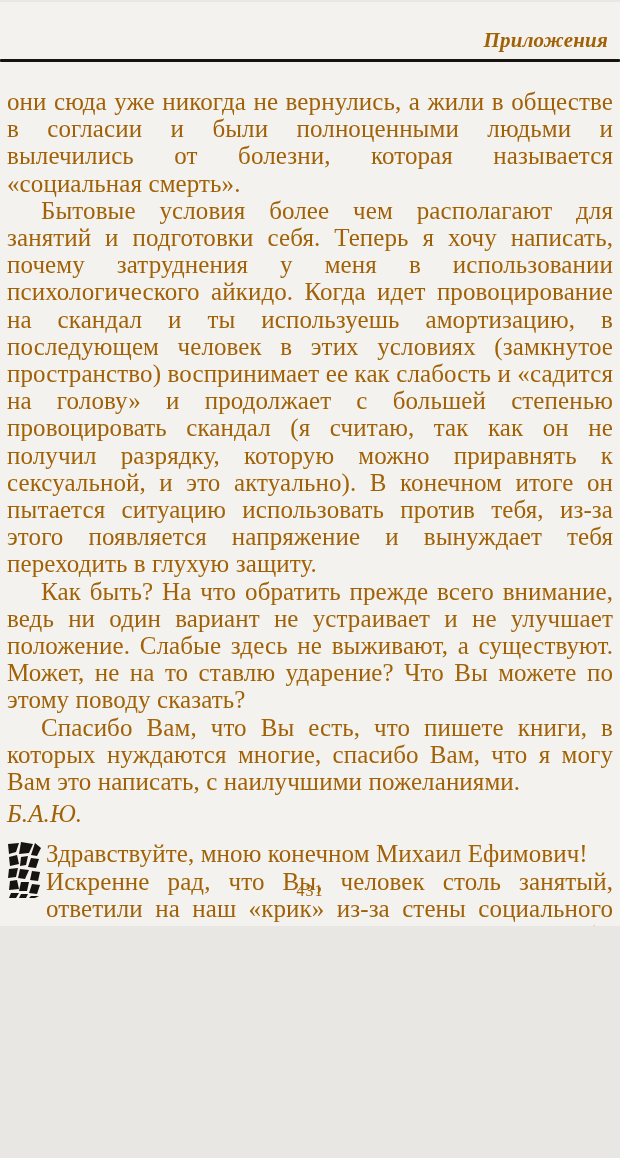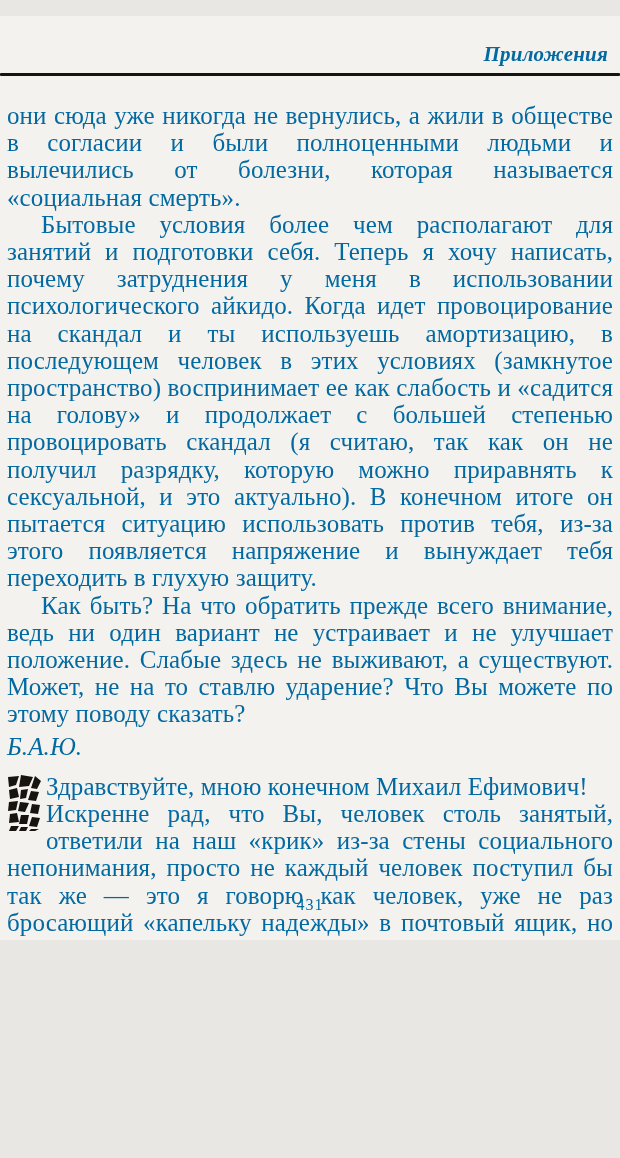--- a/index.html
+++ b/index.html
@@ -4,23 +4,23 @@
 <style>
   html, body {
     margin: 0;
     padding: 0;
     background: #e9e7e3;
   }
   .page {
     position: relative;
     width: 620px;
     height: 924px;
-    margin: 16px auto;
+    margin: 2px auto;
     background: #f4f2ee;
-    color: #0369a1;
+    color: #a16207;
     font-family: "Liberation Serif", "DejaVu Serif", serif;
     overflow: hidden;
     box-sizing: border-box;
   }
   .running-head {
     position: absolute;
     top: 26px;
     right: 12px;
     font-size: 21px;
     font-weight: bold;
@@ -87,20 +87,21 @@
   <div class="head-rule"></div>
 
   <div class="content">
 
     <p>они сюда уже никогда не вернулись, а жили в обществе в согласии и были полноценными людьми и вылечились от болезни, которая называется «социальная смерть».</p>
 
     <p class="indent">Бытовые условия более чем располагают для занятий и подготовки себя. Теперь я хочу написать, почему затруднения у меня в использовании психологического айкидо. Когда идет провоцирование на скандал и ты используешь амортизацию, в последующем человек в этих условиях (замкнутое пространство) воспринимает ее как слабость и «садится на голову» и продолжает с большей степенью провоцировать скандал (я считаю, так как он не получил разрядку, которую можно приравнять к сексуальной, и это актуально). В конечном итоге он пытается ситуацию использовать против тебя, из-за этого появляется напряжение и вынуждает тебя переходить в глухую защиту.</p>
 
     <p class="indent">Как быть? На что обратить прежде всего внимание, ведь ни один вариант не устраивает и не улучшает положение. Слабые здесь не выживают, а существуют. Может, не на то ставлю ударение? Что Вы можете по этому поводу сказать?</p>
 
+    <p class="indent">Спасибо Вам, что Вы есть, что пишете книги, в которых нуждаются многие, спасибо Вам, что я могу Вам это написать, с наилучшими пожеланиями.</p>
 
     <p class="signature">Б.А.Ю.</p>
 
 
 
     <div class="letter2">
       <svg class="ornament" viewBox="0 0 34 56" xmlns="http://www.w3.org/2000/svg" aria-hidden="true">
         <g fill="#17130f">
           <path d="M1 2 L12 1 L9 10 L2 12 Z"></path>
           <path d="M14 0 L26 2 L22 11 L12 12 Z"></path>

